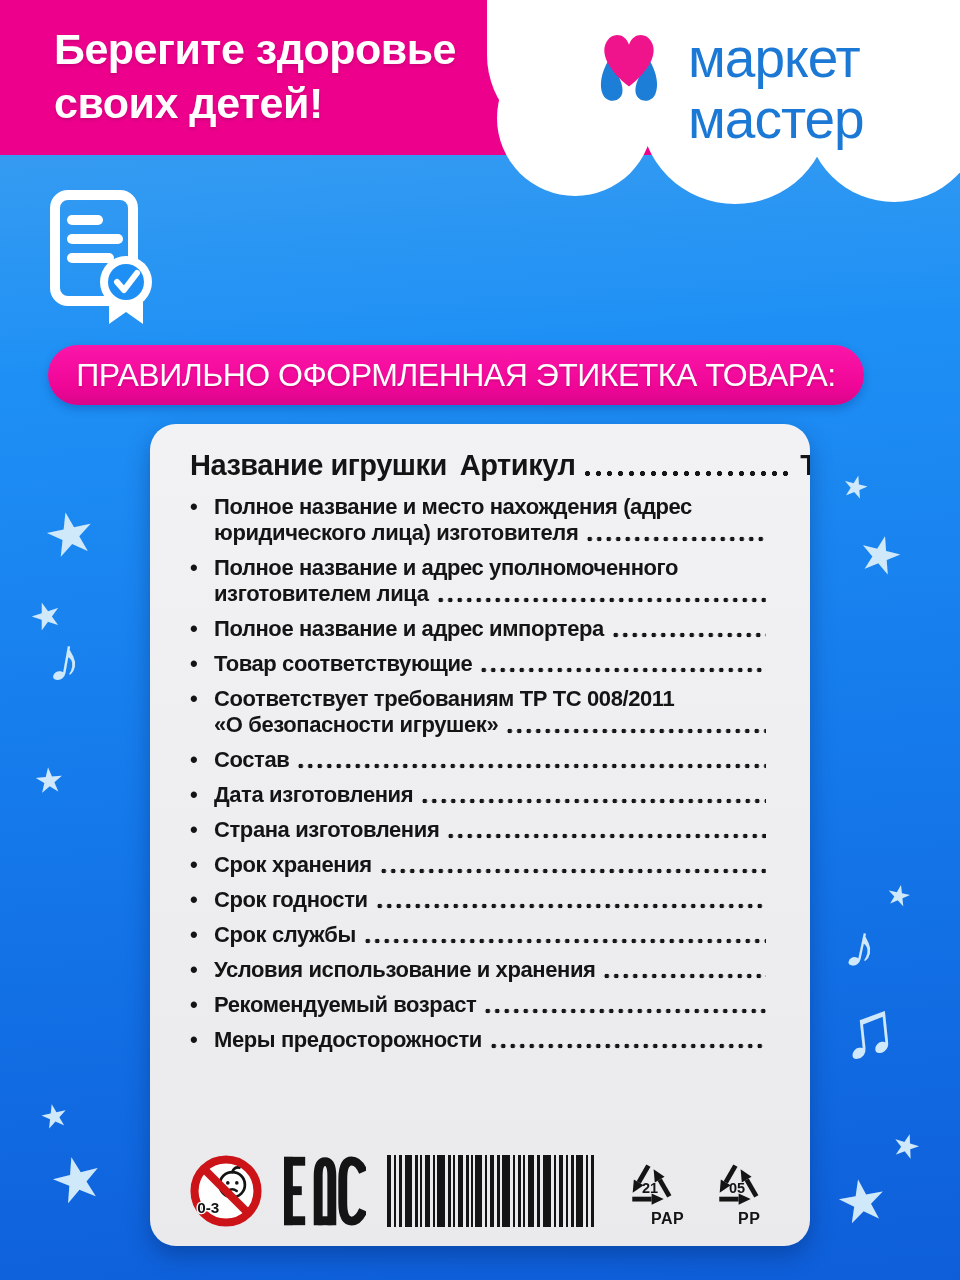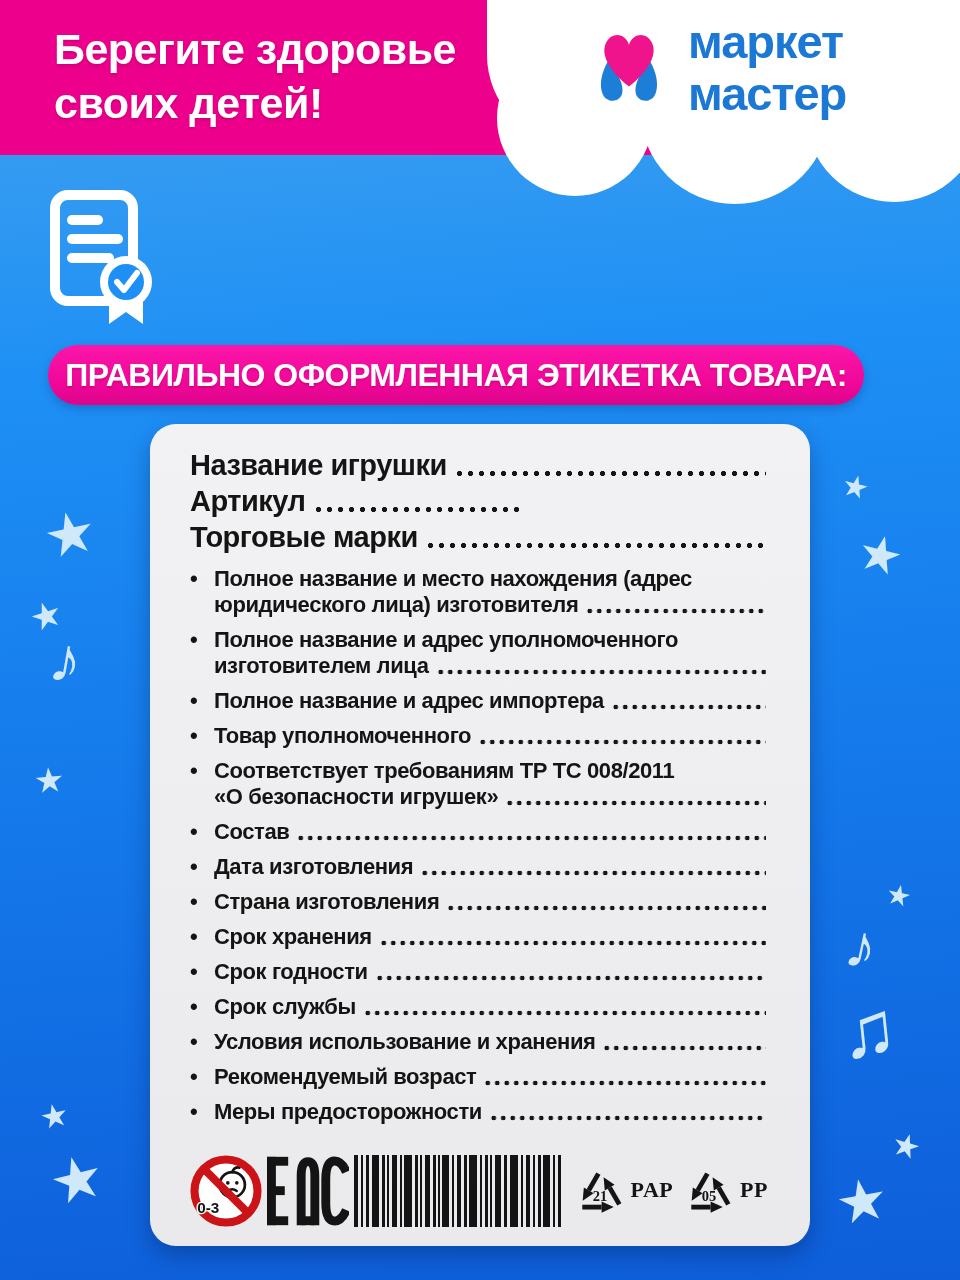--- a/index.html
+++ b/index.html
@@ -10,56 +10,56 @@
   .top-banner{position:absolute;left:0;top:0;width:100%;height:155px;background:#ec008c;}
   .main-title{position:absolute;left:54px;top:22px;color:#fff;font-weight:bold;
     font-size:43px;line-height:1.26;white-space:pre-line;letter-spacing:-.5px;
     text-shadow:0 2px 3px rgba(120,0,60,.25);}
   .cloud-part{position:absolute;background:#fff;border-radius:50%;}
   .cloud-rect{position:absolute;left:487px;top:-95px;width:520px;height:240px;border-radius:90px;background:#fff;}
   .b1{left:497px;top:40px;width:156px;height:156px;}
   .b2{left:640px;top:14px;width:190px;height:190px;}
   .b3{left:806px;top:26px;width:176px;height:176px;}
   .logo-icon{position:absolute;left:585px;top:24px;}
-  .logo-text{position:absolute;left:688px;top:16px;color:#1b78d4;font-weight:bold;
-    font-size:47px;line-height:1.1;letter-spacing:-1px;}
+  .logo-text{position:absolute;left:688px;top:28px;color:#1b78d4;font-weight:normal;
+    font-size:55px;line-height:1.1;letter-spacing:-1px;}
   
   .intro-icon{position:absolute;left:46px;top:188px;}
   .intro-text{position:absolute;left:170px;top:190px;width:770px;color:#fff;font-weight:bold;
     font-size:26.5px;line-height:1.34;white-space:pre-line;letter-spacing:-.3px;
     text-shadow:0 1px 2px rgba(0,40,120,.25);}
   
   .pill{position:absolute;left:48px;top:345px;width:816px;height:60px;border-radius:31px;
     background:linear-gradient(180deg,#fb16a9 0%,#ef0697 70%,#d9058a 100%);
     display:flex;align-items:center;justify-content:center;box-shadow:0 4px 8px rgba(0,30,110,.25);}
-  .pill span{color:#fff;font-weight:bold;font-size:32px;letter-spacing:-.5px;
+  .pill span{color:#fff;font-weight:normal;font-size:32px;letter-spacing:-.5px;
     text-shadow:0 2px 2px rgba(140,0,70,.3);}
   
   .card{position:absolute;left:150px;top:424px;width:660px;height:822px;border-radius:26px;
     background:linear-gradient(180deg,#f2f2f4 0%,#eaeaec 100%);
     box-shadow:0 10px 22px rgba(3,30,90,.35);box-sizing:border-box;
     padding:26px 42px 18px 40px;display:flex;flex-direction:column;overflow:hidden;color:#141414;}
-  .header-fields{display:flex;flex-direction:column;gap:4px;margin-bottom:12px;}
+  .header-fields{display:flex;flex-direction:row;gap:4px;margin-bottom:12px;}
   .header-field .line{display:flex;}
   .header-field .txt{font-size:29px;font-weight:bold;white-space:nowrap;letter-spacing:-.5px;line-height:1.1;}
   .bullet-fields{display:flex;flex-direction:column;gap:9px;}
   .bullet-field{display:flex;}
   .bullet{width:24px;font-size:22px;font-weight:bold;line-height:26px;}
   .lines{flex:1;min-width:0;}
   .line{display:flex;}
   .bullet-field .txt{font-size:22px;font-weight:bold;white-space:nowrap;letter-spacing:-.4px;line-height:26px;}
   .leader{flex:1 1 auto;height:8px;margin:0 2px 3px 7px;align-self:flex-end;
     background:radial-gradient(circle,#161616 2.1px,transparent 2.6px) left bottom/9.5px 8px repeat-x;}
   .header-field .leader{height:9px;margin-bottom:4px;
     background:radial-gradient(circle,#161616 2.4px,transparent 2.9px) left bottom/11px 9px repeat-x;}
   .leader.short{flex:0 0 212px;}
   
   .marks-row{margin-top:auto;display:flex;align-items:center;justify-content:space-between;padding-top:14px;}
-  .recycle-block{display:flex;flex-direction:row;align-items:center;font-family:Liberation Serif, serif;}
-  .recycle-label{font-size:22px;font-weight:bold;margin-top:-2px;letter-spacing:.5px;}
+  .recycle-block{display:flex;flex-direction:column;align-items:flex-start;}
+  .recycle-label{font-size:16px;font-weight:bold;margin-top:-2px;letter-spacing:.5px;margin-left:32px;}
   .sr{position:absolute;width:1px;height:1px;overflow:hidden;clip:rect(0 0 0 0);}
   
   .dec{position:absolute;color:#cfe9fb;line-height:1;display:block;user-select:none;}
 </style>
 </head>
 <body>
 
 <div class="page">
 
   <span class="dec" style="left:44px;top:505px;font-size:58px;transform:rotate(-12deg)">★</span>
@@ -169,21 +169,21 @@
             <div class="line">
               <span class="txt">Полное название и адрес импортера</span>
               <span class="leader"></span>
             </div>
           </div>
         </div>
         <div class="bullet-field">
           <span class="bullet">•</span>
           <div class="lines">
             <div class="line">
-              <span class="txt">Товар уполномоченного</span>
+              <span class="txt">Товар соответствующие</span>
               <span class="leader"></span>
             </div>
           </div>
         </div>
         <div class="bullet-field">
           <span class="bullet">•</span>
           <div class="lines">
             <div class="line">
               <span class="txt">Соответствует требованиям ТР ТС 008/2011</span>
             </div>

